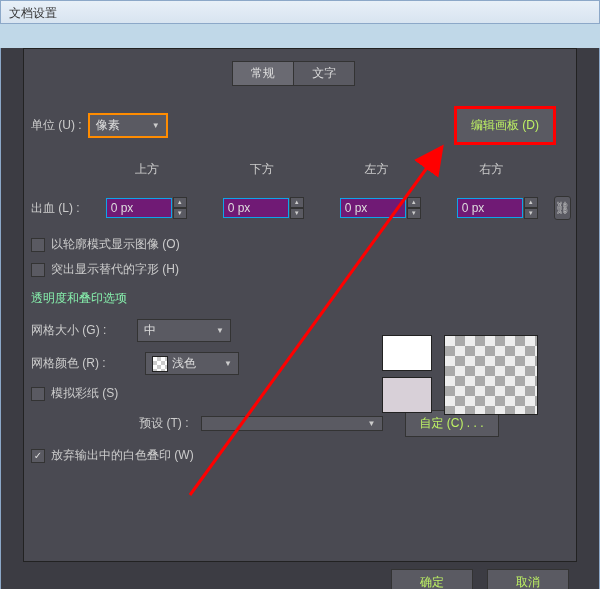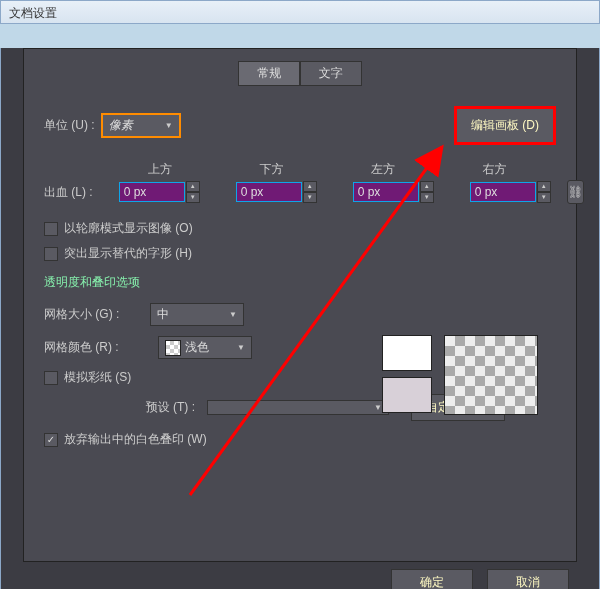--- a/index.html
+++ b/index.html
@@ -28,21 +28,21 @@
   border: 1px solid #8ca8c8;
   border-top: none;
   height: 562px;
   padding: 0;
   position: relative;
 }
 .inner-panel {
   margin: 24px 22px;
   border: 1px solid #222;
   background: #4a4a52;
-  padding: 12px 20px 20px 20px;
+  padding: 12px 20px 20px 7px;
   height: 480px;
   position: relative;
 }
 .tabs {
   text-align: center;
   margin-bottom: 20px;
 }
 .tab {
   display: inline-block;
   background: #5a5a62;
@@ -73,37 +73,37 @@
 }
 .dropdown .arrow {
   margin-left: auto;
   font-size: 8px;
   color: #ccc;
 }
 .btn {
   background: #5a5a62;
   border: 1px solid #333;
   padding: 4px 14px;
-  color: #fef9c3;
+  color: #bef264;
   cursor: pointer;
 }
 .btn.red-box {
   border: 3px solid #ff0000;
   padding: 8px 14px;
 }
 .top-row {
   display: flex;
   justify-content: space-between;
   align-items: center;
   margin-bottom: 16px;
 }
 .bleed-headers {
   display: flex;
   margin-left: 104px;
-  margin-bottom: 2px;
+  margin-bottom: 18px;
   gap: 38px;
 }
 .bleed-headers span {
   width: 104px;
   color: #ccc;
   text-align: left;
 }
 .bleed-row {
   display: flex;
   align-items: center;
@@ -251,21 +251,21 @@
     <div class="inner-panel">
 
       <div class="tabs">
         <span class="tab active">常规</span>
         <span class="tab">文字</span>
       </div>
 
       <div class="top-row">
         <div style="display:flex;align-items:center;">
           <span class="label">单位 (U) :</span>
-          <div class="dropdown orange" style="width:64px;font-style:italic;">
+          <div class="dropdown orange" style="width:64px;">
             <span>像素</span>
             <span class="arrow">▼</span>
           </div>
         </div>
         <div class="btn red-box">
           <span>编辑画板 (D)</span>
         </div>
       </div>
 
       <div class="bleed-headers">

